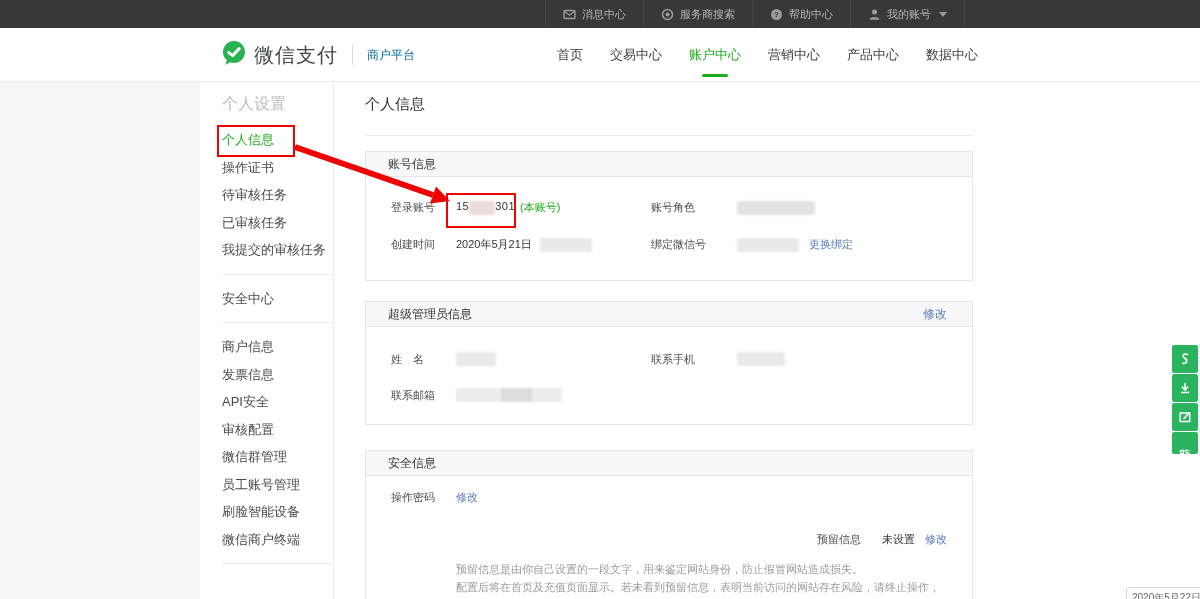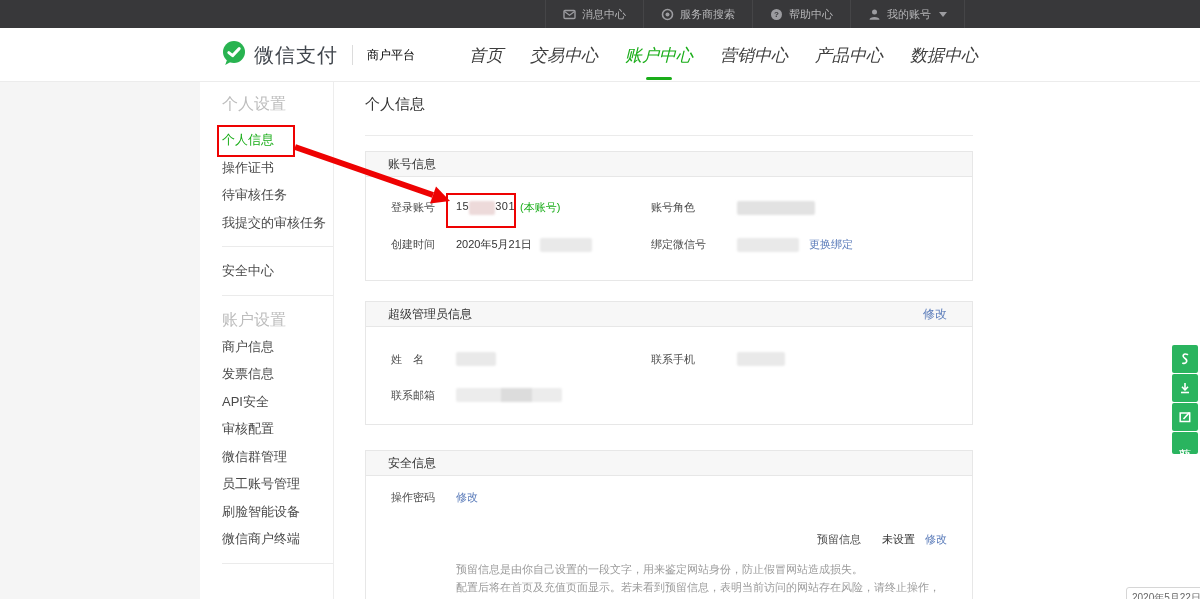--- a/index.html
+++ b/index.html
@@ -10,23 +10,23 @@
   .topbar-item{display:flex;align-items:center;gap:6px;padding:0 17px;font-size:11px;color:#b7b7b9;border-left:1px solid #454547;cursor:pointer;}
   .topbar-item:last-child{border-right:1px solid #454547;}
   .tb-ico{display:flex;align-items:center;}
   .caret{width:0;height:0;border-left:4px solid transparent;border-right:4px solid transparent;border-top:5px solid #9c9ca0;margin-left:2px;}
 
   
   .header{position:absolute;top:28px;left:0;width:1200px;height:54px;background:#fff;border-bottom:1px solid #ececec;box-sizing:border-box;z-index:3;}
   .brand-wrap{position:absolute;left:221px;top:0;height:54px;display:flex;align-items:center;}
   .brand-text{font-size:20px;color:#41464d;margin-left:7px;letter-spacing:1px;}
   .brand-sep{width:1px;height:20px;background:#dcdcdc;margin:0 14px;}
-  .portal-text{font-size:12px;color:#000000;}
+  .portal-text{font-size:12px;color:#0369a1;}
   .nav{position:absolute;right:222px;top:0;height:54px;display:flex;align-items:center;gap:27px;}
-  .nav-item{font-size:17px;color:#3d3d3d;cursor:pointer;position:relative;white-space:nowrap;font-style:italic;}
+  .nav-item{font-size:13px;color:#3d3d3d;cursor:pointer;position:relative;white-space:nowrap;}
   .nav-item.active{color:#1aad19;}
   .nav-item.active::after{content:"";position:absolute;left:50%;transform:translateX(-50%);bottom:-13px;width:26px;height:3px;background:#1aad19;border-radius:1.5px;}
 
   
   .content-bg{position:absolute;top:82px;left:200px;right:0;bottom:0;background:#fff;}
 
   
   .sidebar{position:absolute;top:82px;left:200px;width:133px;bottom:0;background:#fff;border-right:1px solid #ededed;padding-top:8px;box-sizing:content-box;z-index:2;}
   .side-title{height:27px;line-height:27px;padding-left:22px;font-size:16px;color:#bdbdbd;}
   .side-item{height:27.5px;line-height:27.5px;padding-left:22px;font-size:13px;color:#4a4a4a;cursor:pointer;white-space:nowrap;}
@@ -146,25 +146,25 @@
     </div>
   </div>
 
   <div class="content-bg"></div>
 
   <div class="sidebar">
     <div class="side-title">个人设置</div>
     <div class="side-item active gap-top">个人信息</div>
     <div class="side-item">操作证书</div>
     <div class="side-item">待审核任务</div>
+    <div class="side-item">已审核任务</div>
     <div class="side-item">我提交的审核任务</div>
     <div class="side-divider"></div>
     <div class="side-item">安全中心</div>
     <div class="side-divider"></div>
-    <div class="side-title">账户设置</div>
     <div class="side-item">商户信息</div>
     <div class="side-item">发票信息</div>
     <div class="side-item">API安全</div>
     <div class="side-item">审核配置</div>
     <div class="side-item">微信群管理</div>
     <div class="side-item">员工账号管理</div>
     <div class="side-item">刷脸智能设备</div>
     <div class="side-item">微信商户终端</div>
     <div class="side-divider"></div>
   </div>

